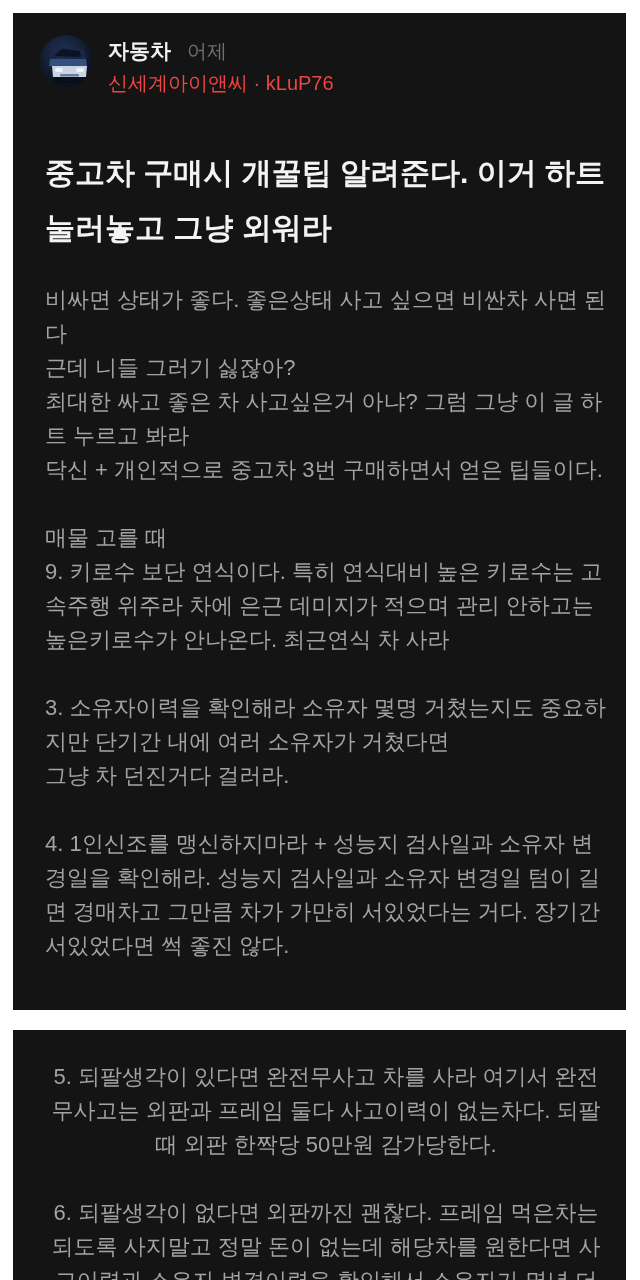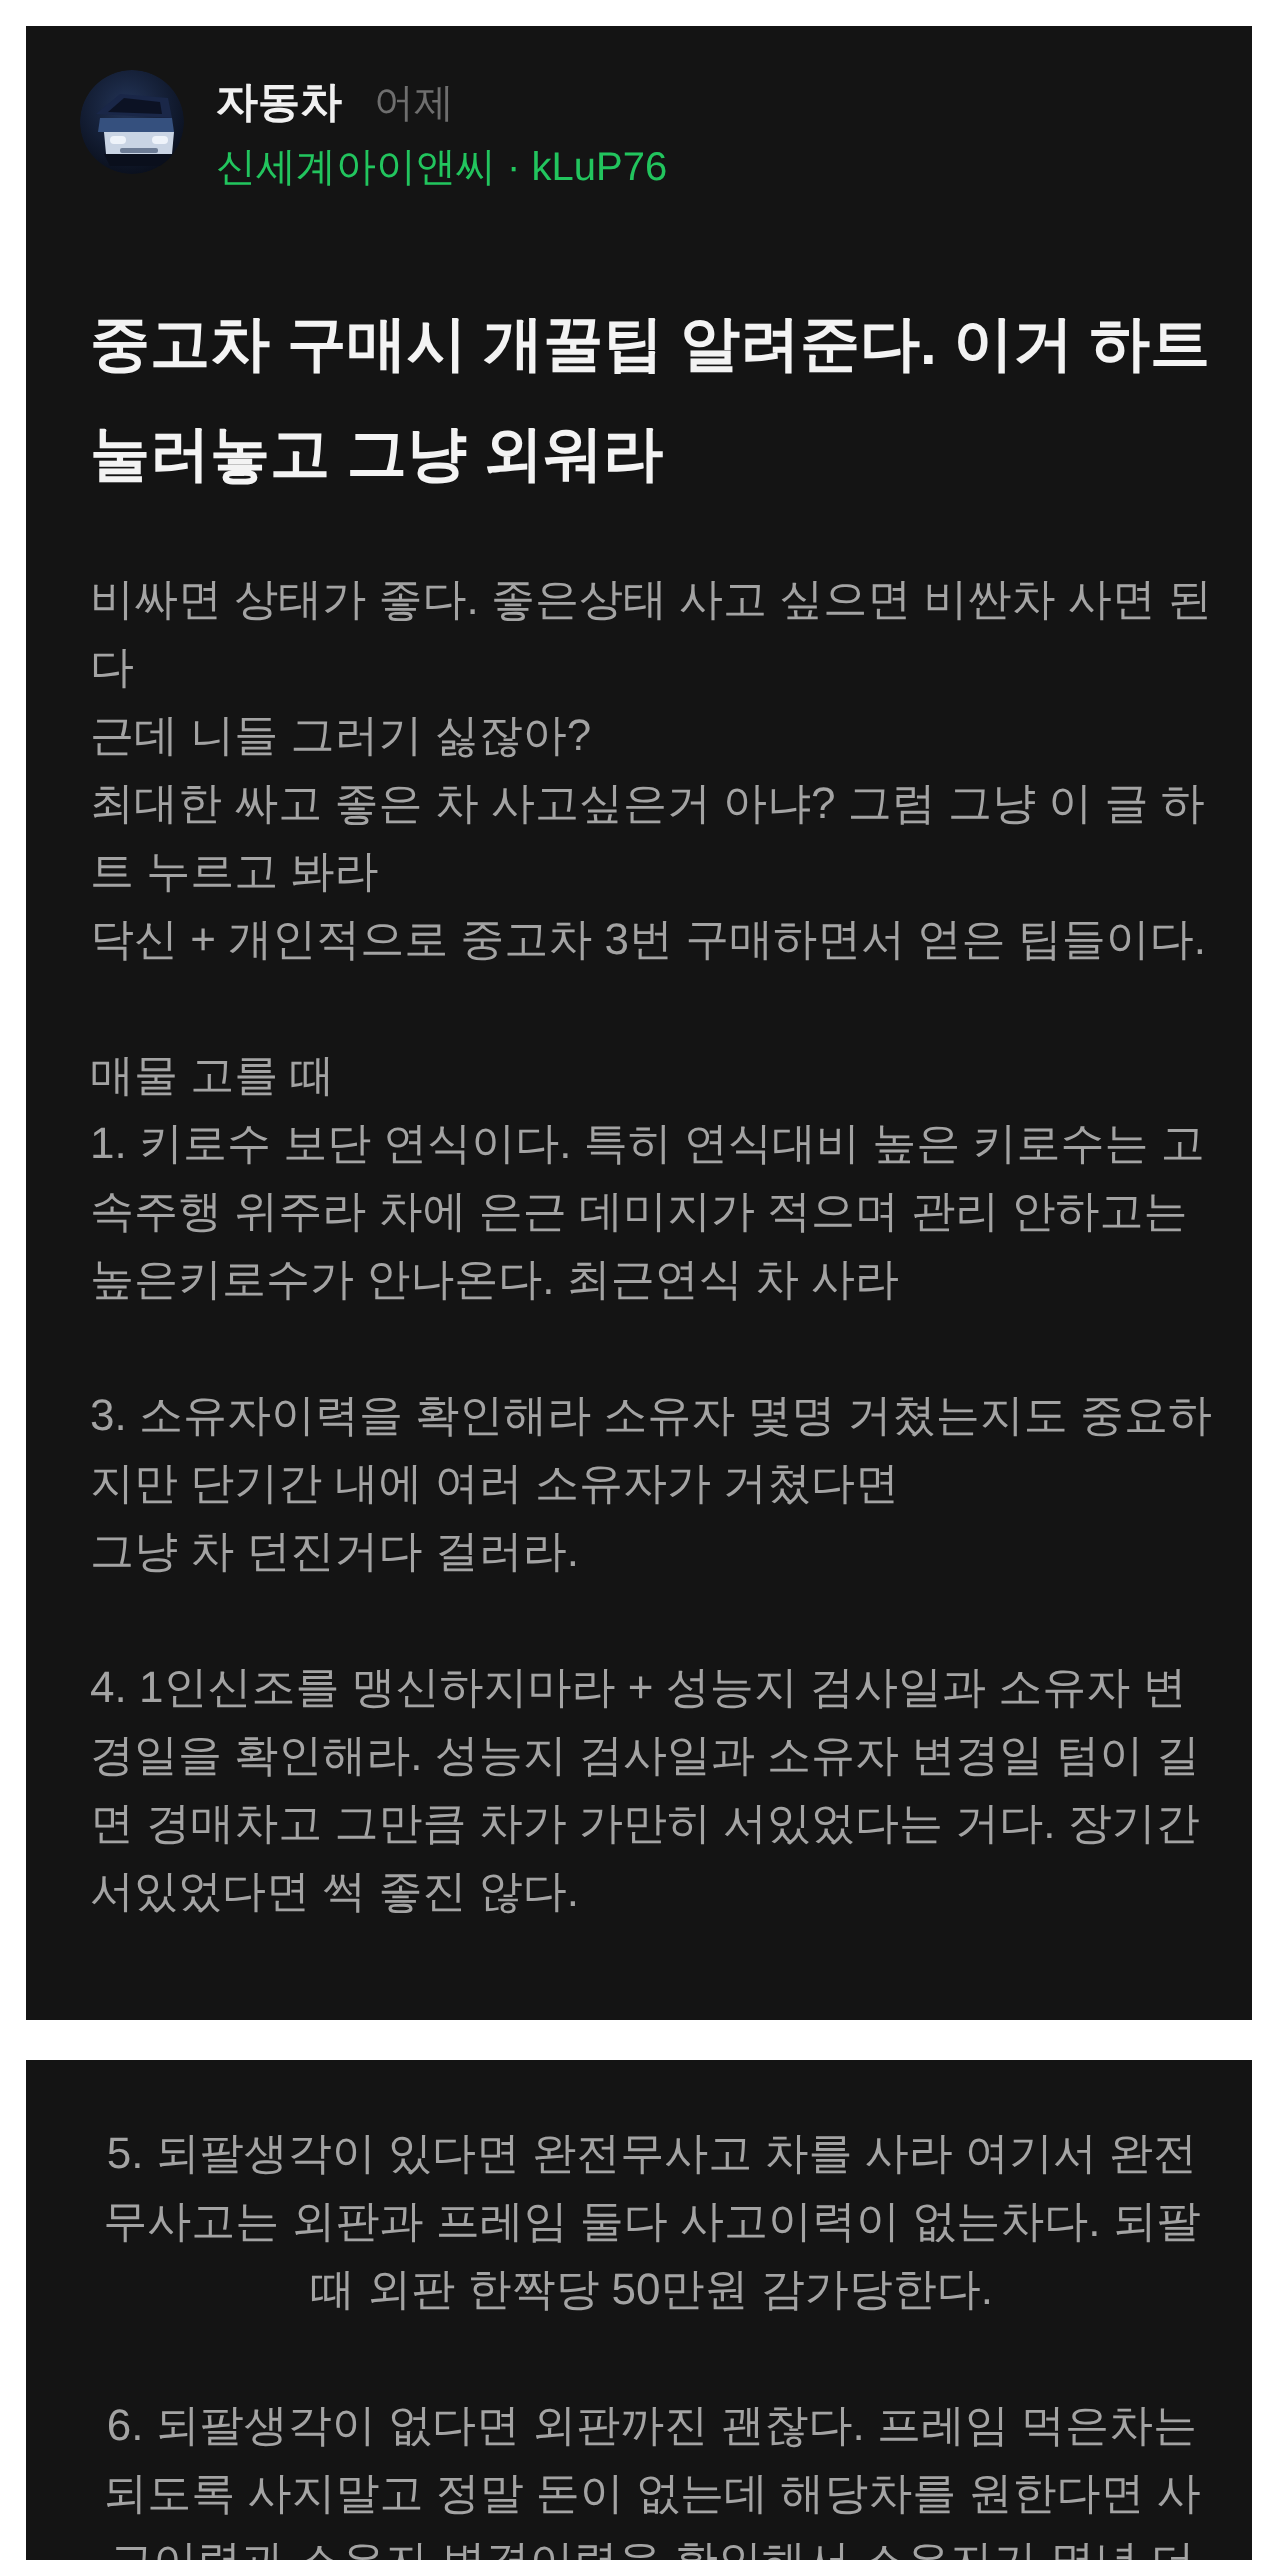--- a/index.html
+++ b/index.html
@@ -32,21 +32,21 @@
     cursor: pointer;
   }
   .avatar svg { display: block; width: 52px; height: 52px; }
   .author-meta { margin-left: 16px; margin-top: 12px; }
   .author-line { display: flex; align-items: center; }
   .author-name {
     font-size: 21px; font-weight: 700; color: #f0f0f0;
     letter-spacing: 0; cursor: pointer;
   }
   .post-timestamp { font-size: 20px; color: #6e6e6e; margin-left: 16px; }
-  .author-subtitle { font-size: 20px; color: #22c55e; margin-top: 5px; }
+  .author-subtitle { font-size: 20px; color: #ef4444; margin-top: 5px; }
 
   
   .post-title {
     margin-top: 48px;
     font-size: 30px; line-height: 55px; font-weight: 700;
     color: #f3f3f3;
     word-break: break-all;
   }
   .post-body { margin-top: 28px; }
   .post-body p {
@@ -103,21 +103,21 @@
     </header>
 
     <h1 class="post-title">중고차 구매시 개꿀팁 알려준다. 이거 하트 눌러놓고 그냥 외워라</h1>
 
     <div class="post-body">
         <p>비싸면 상태가 좋다. 좋은상태 사고 싶으면 비싼차 사면 된다
 근데 니들 그러기 싫잖아?
 최대한 싸고 좋은 차 사고싶은거 아냐? 그럼 그냥 이 글 하트 누르고 봐라
 닥신 + 개인적으로 중고차 3번 구매하면서 얻은 팁들이다.</p>
         <p>매물 고를 때
-1. 키로수 보단 연식이다. 특히 연식대비 높은 키로수는 고속주행 위주라 차에 은근 데미지가 적으며 관리 안하고는 높은키로수가 안나온다. 최근연식 차 사라</p>
+9. 키로수 보단 연식이다. 특히 연식대비 높은 키로수는 고속주행 위주라 차에 은근 데미지가 적으며 관리 안하고는 높은키로수가 안나온다. 최근연식 차 사라</p>
         <p>3. 소유자이력을 확인해라 소유자 몇명 거쳤는지도 중요하지만 단기간 내에 여러 소유자가 거쳤다면
 그냥 차 던진거다 걸러라.</p>
         <p>4. 1인신조를 맹신하지마라 + 성능지 검사일과 소유자 변경일을 확인해라. 성능지 검사일과 소유자 변경일 텀이 길면 경매차고 그만큼 차가 가만히 서있었다는 거다. 장기간 서있었다면 썩 좋진 않다.</p>
       </div>
 
   </section>
 
   <section class="post-card bottom">
     <div class="post-body">
         <p>5. 되팔생각이 있다면 완전무사고 차를 사라 여기서 완전 무사고는 외판과 프레임 둘다 사고이력이 없는차다. 되팔 때 외판 한짝당 50만원 감가당한다.</p>

